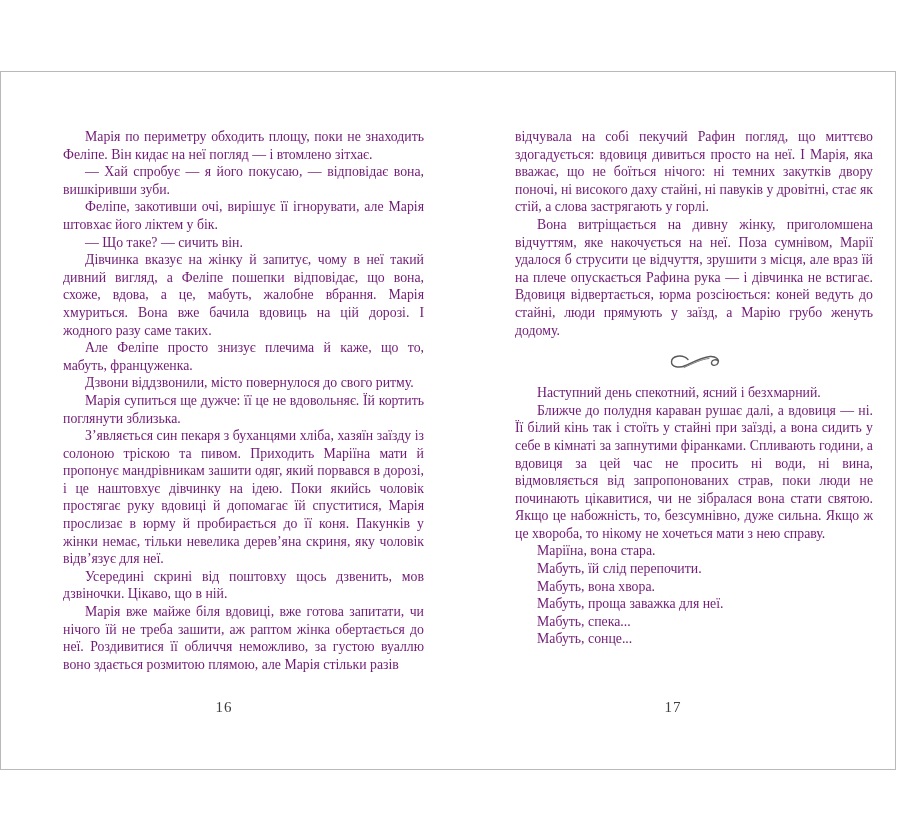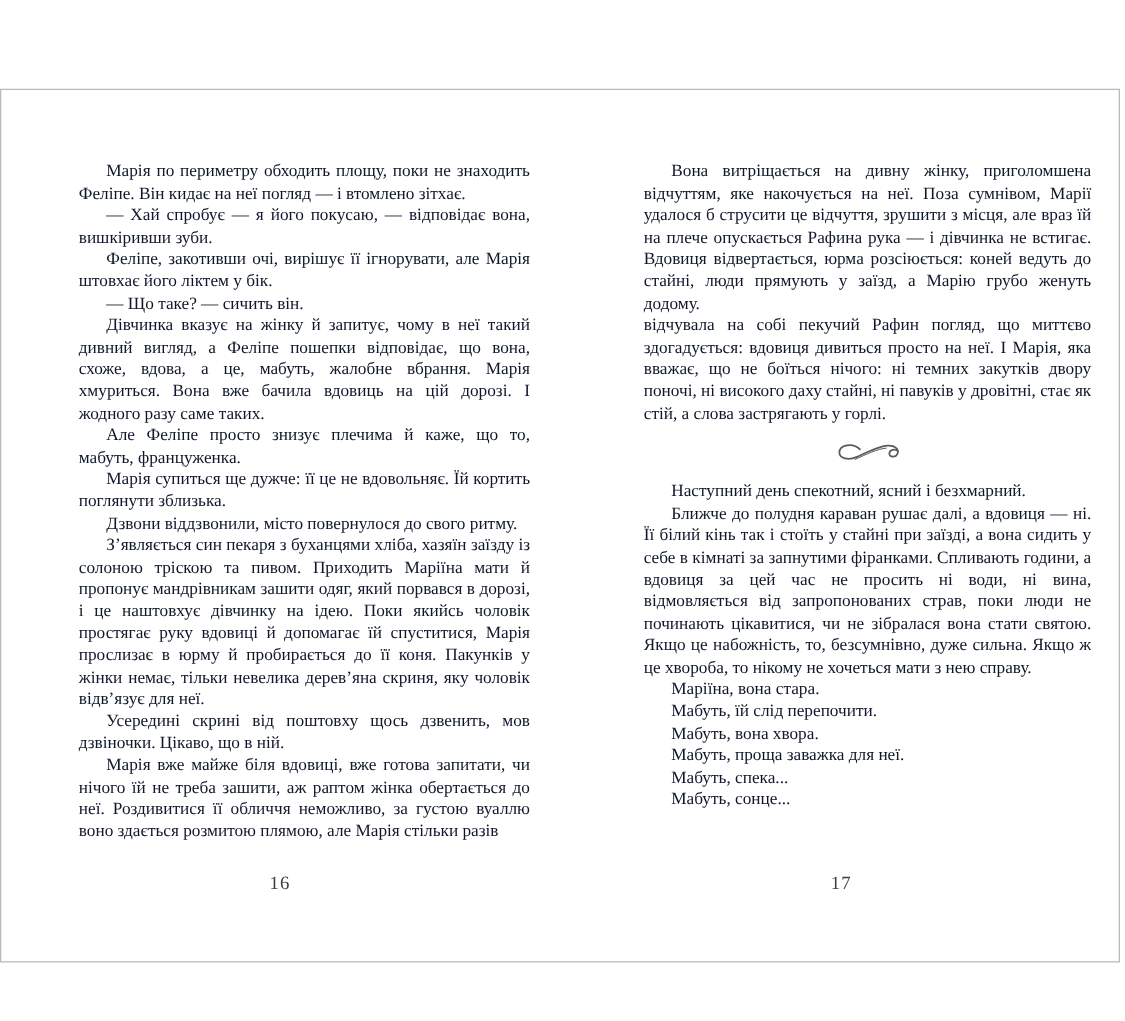--- a/index.html
+++ b/index.html
@@ -17,21 +17,21 @@
     top: 71px;
     width: 896px;
     height: 699px;
     border: 1px solid #b9b9b9;
     background: #ffffff;
     box-sizing: border-box;
   }
   .page-text {
     position: absolute;
     top: 128px;
-    color: #0f172a;
+    color: #701a75;
     font-size: 13.8px;
     line-height: 17.6px;
   }
   .page-text.left  { left: 63px;  width: 361px; }
   .page-text.right { left: 515px; width: 358px; }
   .para {
     margin: 0;
     text-align: justify;
     text-indent: 22px;
     hyphens: auto;
@@ -61,32 +61,32 @@
 <div class="reader-frame"></div>
 
 <div class="page-text left">
   <div>
       <p class="para">Марія по периметру обходить площу, поки не знаходить Феліпе. Він кидає на неї погляд — і втомлено зітхає.</p>
       <p class="para">— Хай спробує — я його покусаю, — відповідає вона, вишкіривши зуби.</p>
       <p class="para">Феліпе, закотивши очі, вирішує її ігнорувати, але Марія штовхає його ліктем у бік.</p>
       <p class="para">— Що таке? — сичить він.</p>
       <p class="para">Дівчинка вказує на жінку й запитує, чому в неї такий дивний вигляд, а Феліпе пошепки відповідає, що вона, схоже, вдова, а це, мабуть, жалобне вбрання. Марія хмуриться. Вона вже бачила вдовиць на цій дорозі. І жодного разу саме таких.</p>
       <p class="para">Але Феліпе просто знизує плечима й каже, що то, мабуть, француженка.</p>
+      <p class="para">Дзвони віддзвонили, місто повернулося до свого ритму.</p>
       <p class="para">Марія супиться ще дужче: її це не вдовольняє. Їй кортить поглянути зблизька.</p>
-      <p class="para">Дзвони віддзвонили, місто повернулося до свого ритму.</p>
       <p class="para">З’являється син пекаря з буханцями хліба, хазяїн заїзду із солоною тріскою та пивом. Приходить Маріїна мати й пропонує мандрівникам зашити одяг, який порвався в дорозі, і це наштовхує дівчинку на ідею. Поки якийсь чоловік простягає руку вдовиці й допомагає їй спуститися, Марія прослизає в юрму й пробирається до її коня. Пакунків у жінки немає, тільки невелика дерев’яна скриня, яку чоловік відв’язує для неї.</p>
       <p class="para">Усередині скрині від поштовху щось дзвенить, мов дзвіночки. Цікаво, що в ній.</p>
       <p class="para">Марія вже майже біля вдовиці, вже готова запитати, чи нічого їй не треба зашити, аж раптом жінка обертається до неї. Роздивитися її обличчя неможливо, за густою вуаллю воно здається розмитою плямою, але Марія стільки разів</p>
     </div>
 </div>
 
 <div class="page-text right">
   <div>
+      <p class="para no-indent">відчувала на собі пекучий Рафин погляд, що миттєво здогадується: вдовиця дивиться просто на неї. І Марія, яка вважає, що не боїться нічого: ні темних закутків двору поночі, ні високого даху стайні, ні павуків у дровітні, стає як стій, а слова застрягають у горлі.</p>
       <p class="para">Вона витріщається на дивну жінку, приголомшена відчуттям, яке накочується на неї. Поза сумнівом, Марії удалося б струсити це відчуття, зрушити з місця, але враз їй на плече опускається Рафина рука — і дівчинка не встигає. Вдовиця відвертається, юрма розсіюється: коней ведуть до стайні, люди прямують у заїзд, а Марію грубо женуть додому.</p>
-      <p class="para no-indent">відчувала на собі пекучий Рафин погляд, що миттєво здогадується: вдовиця дивиться просто на неї. І Марія, яка вважає, що не боїться нічого: ні темних закутків двору поночі, ні високого даху стайні, ні павуків у дровітні, стає як стій, а слова застрягають у горлі.</p>
     </div>
   <div class="ornament-row">
     <svg width="54" height="20" viewBox="0 0 54 20" aria-hidden="true">
       <path d="M21 7.5 C15 1.5 4.5 4 4.5 10 C4.5 15 12 16.5 18.5 13.5 C27 9.5 36 5 43 4.5 C49 4 52.5 7.5 51 11 C49.5 14.5 44 14 44.5 10.5 C45 7.5 49 7 51.5 9" fill="none" stroke="#5a5a5a" stroke-width="1.4" stroke-linecap="round"></path>
       <path d="M17 15.5 C26 11.5 35 7 42 6.5" fill="none" stroke="#5a5a5a" stroke-width="0.8" stroke-linecap="round"></path>
     </svg>
   </div>
   <div>
       <p class="para">Наступний день спекотний, ясний і безхмарний.</p>
       <p class="para">Ближче до полудня караван рушає далі, а вдовиця — ні. Її білий кінь так і стоїть у стайні при заїзді, а вона сидить у себе в кімнаті за запнутими фіранками. Спливають години, а вдовиця за цей час не просить ні води, ні вина, відмовляється від запропонованих страв, поки люди не починають цікавитися, чи не зібралася вона стати святою. Якщо це набожність, то, безсумнівно, дуже сильна. Якщо ж це хвороба, то нікому не хочеться мати з нею справу.</p>

